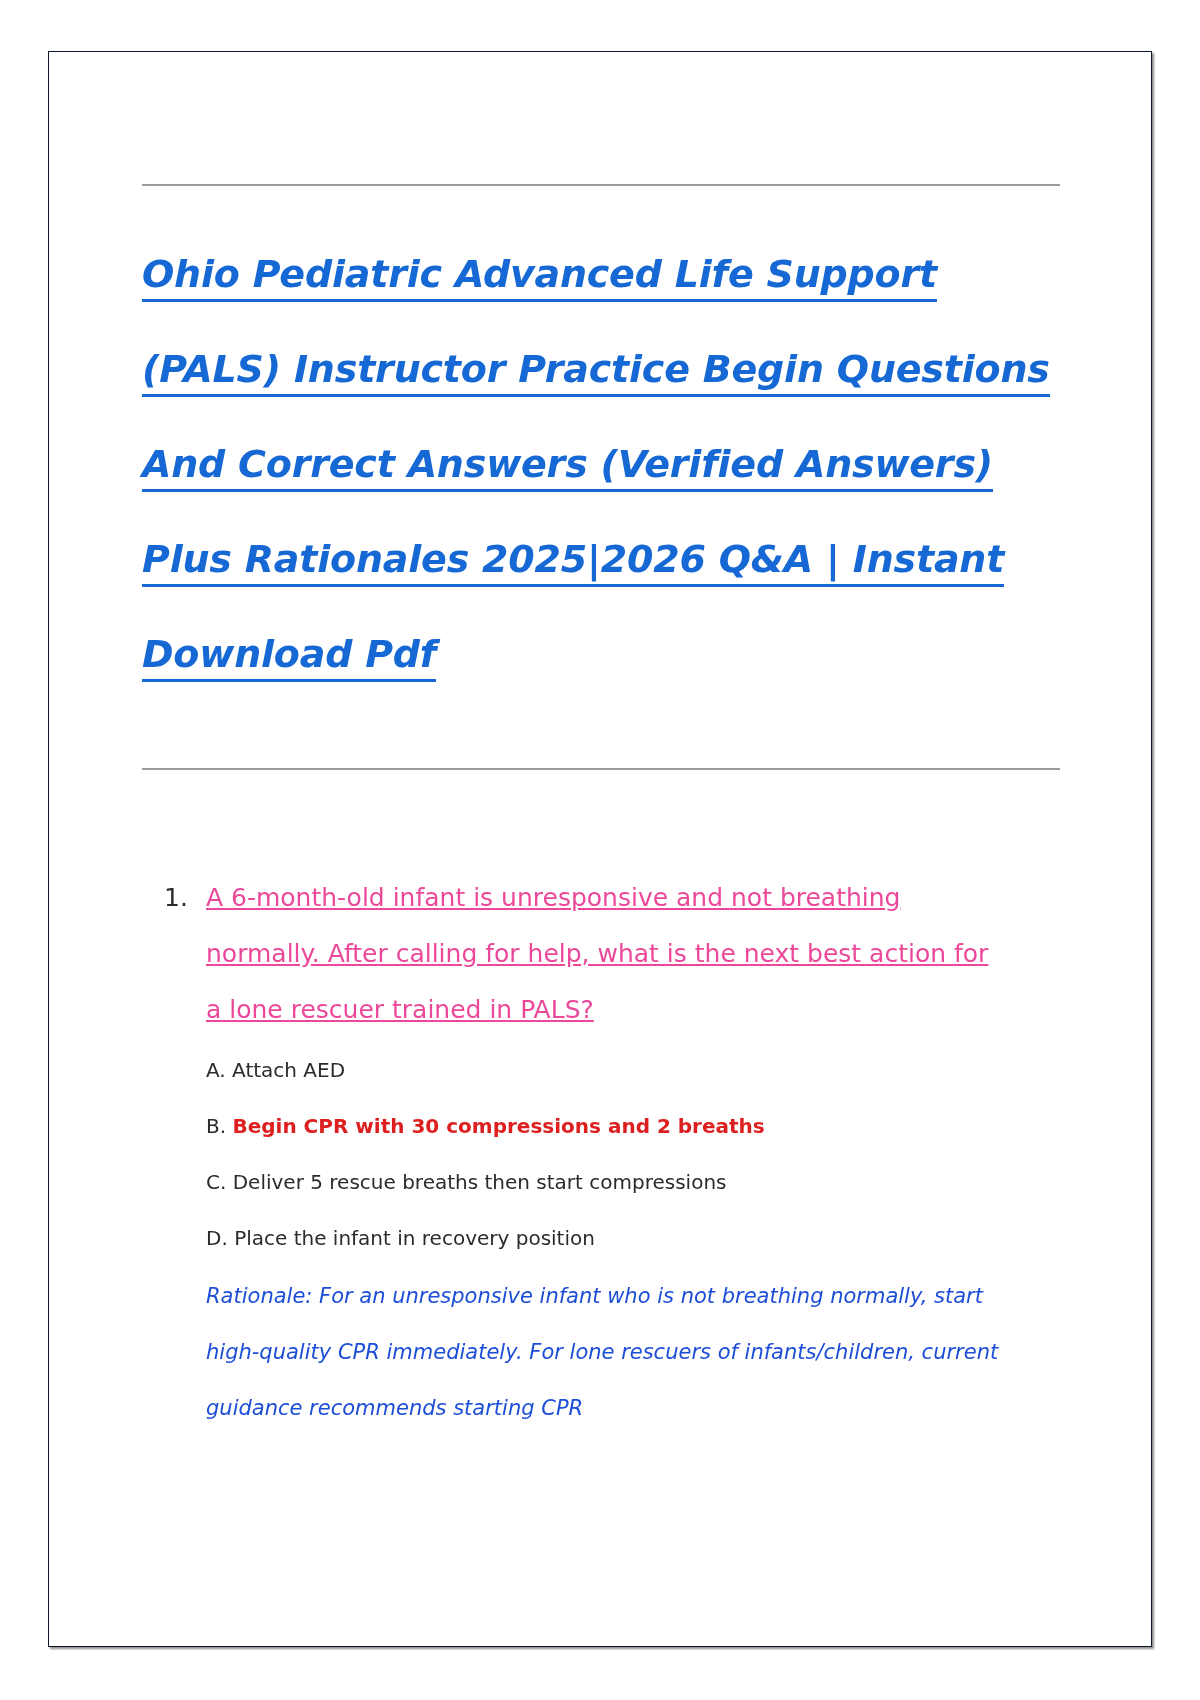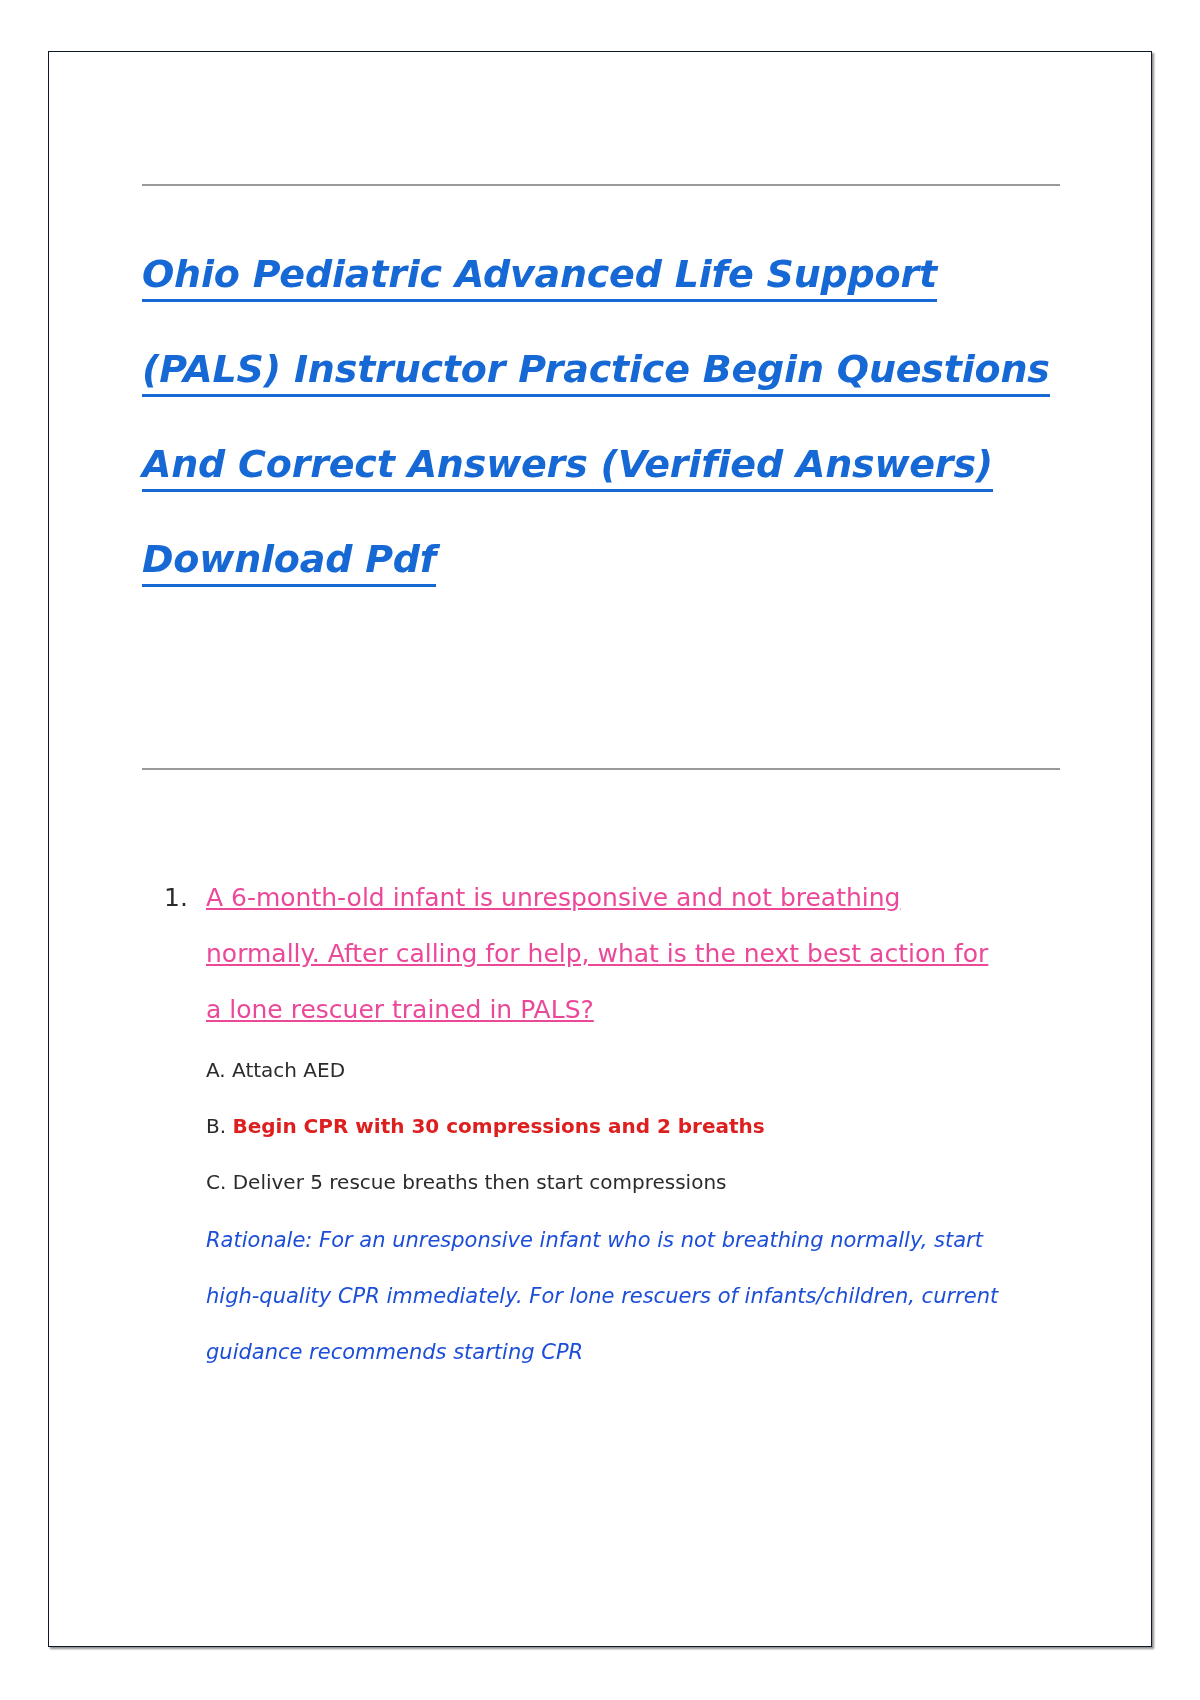--- a/index.html
+++ b/index.html
@@ -127,20 +127,21 @@
 
 <div class="page-sheet">
   <div class="page-inner">
 
     <div class="hrule top"></div>
 
     <div class="title-block">
       <div class="title-line"><span>Ohio Pediatric Advanced Life Support</span></div>
       <div class="title-line"><span>(PALS) Instructor Practice Begin Questions</span></div>
       <div class="title-line"><span>And Correct Answers (Verified Answers)</span></div>
+      <div class="title-line"><span>Plus Rationales 2025|2026 Q&amp;A | Instant</span></div>
       <div class="title-line"><span>Download Pdf</span></div>
     </div>
 
     <div class="hrule mid"></div>
 
     <div class="question-block">
       <div class="q-item">
         <div class="q-number">1.</div>
         <div class="q-stem">A 6-month-old infant is unresponsive and not breathing normally. After calling for help, what is the next best action for a lone rescuer trained in PALS?</div>
 
@@ -150,20 +151,24 @@
             <span class="opt-text">Attach AED</span>
           </div>
           <div class="q-option correct">
             <span class="opt-letter">B.</span>
             <span class="opt-text">Begin CPR with 30 compressions and 2 breaths</span>
           </div>
           <div class="q-option">
             <span class="opt-letter">C.</span>
             <span class="opt-text">Deliver 5 rescue breaths then start compressions</span>
           </div>
+          <div class="q-option">
+            <span class="opt-letter">D.</span>
+            <span class="opt-text">Place the infant in recovery position</span>
+          </div>
         </div>
 
         <div class="rationale">Rationale: For an unresponsive infant who is not breathing normally, start high-quality CPR immediately. For lone rescuers of infants/children, current guidance recommends starting CPR</div>
       </div>
     </div>
 
   </div>
 </div>
 
 </body></html>

